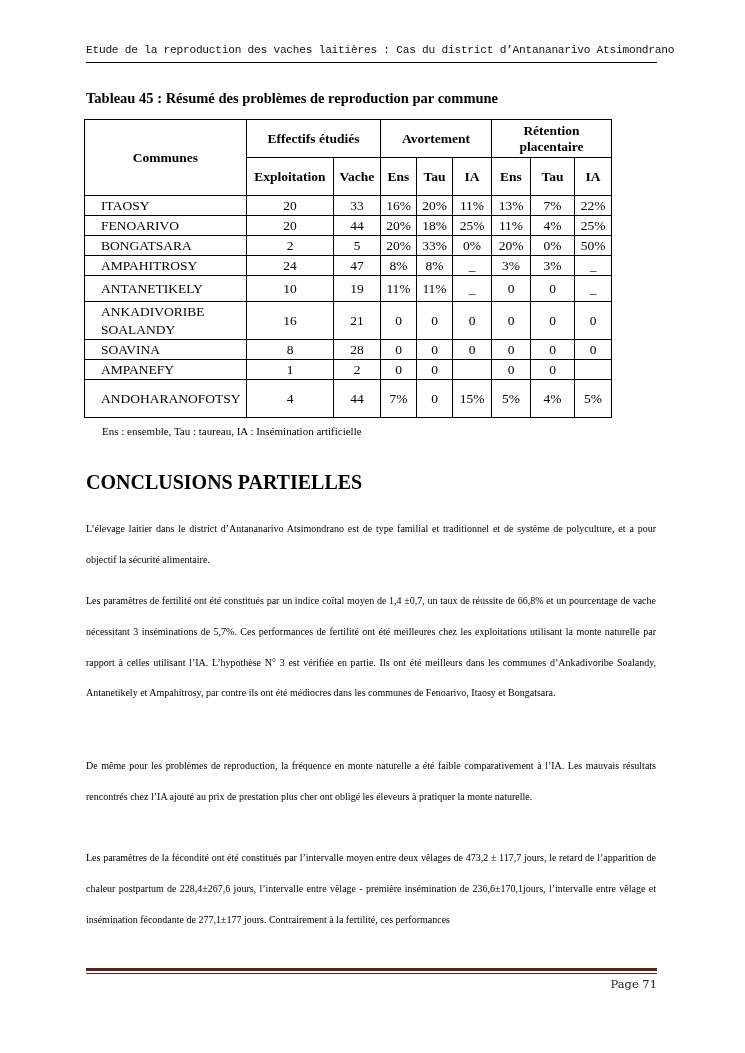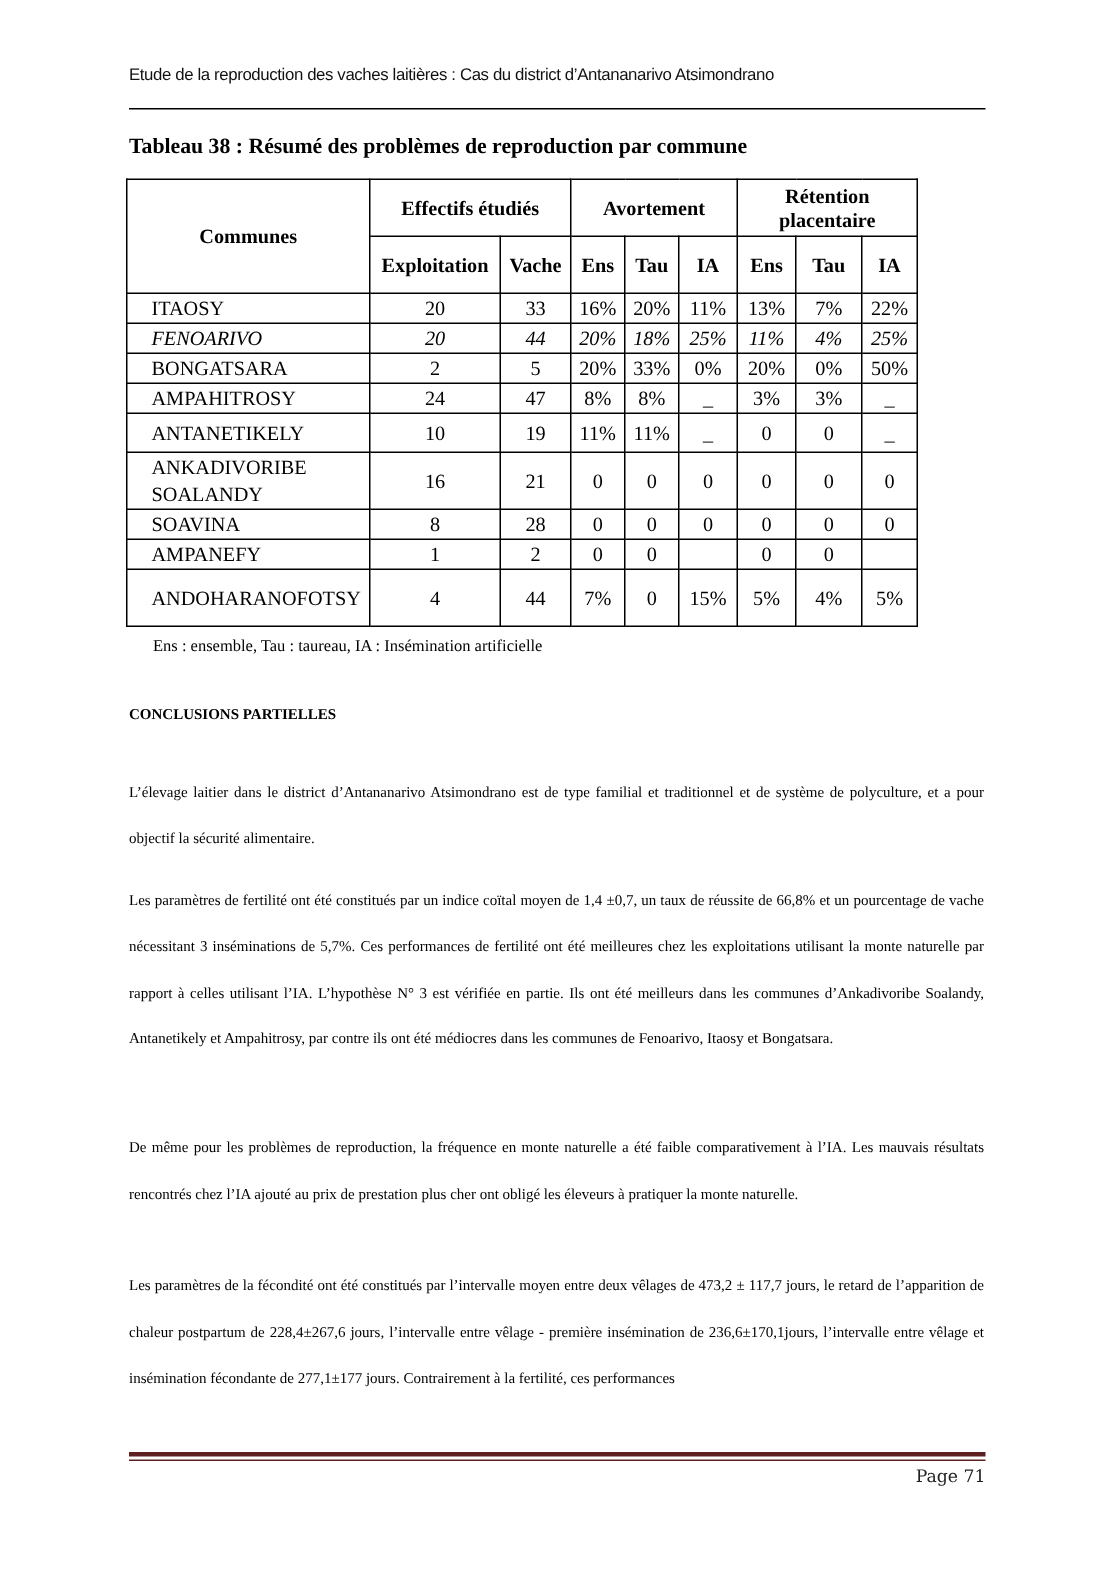--- a/index.html
+++ b/index.html
@@ -1,42 +1,42 @@
 <!DOCTYPE html>
 <html><head>
 <meta charset="utf-8">
 <style>
   html, body { margin:0; padding:0; background:#ffffff; }
   body { width:745px; height:1053px; position:relative; overflow:hidden;
          font-family:"Liberation Serif", serif; color:#000; }
   .running-header { position:absolute; left:86px; top:44px; width:571px;
-         font-family:Liberation Sans, sans-serif; font-size:11.2px; letter-spacing:-0.25px;
-         color:#111; padding-bottom:16px; border-bottom:1px solid #000; white-space:nowrap; }
+         font-family:Liberation Mono, monospace; font-size:11.2px; letter-spacing:-0.25px;
+         color:#111; padding-bottom:6px; border-bottom:1px solid #000; white-space:nowrap; }
   .table-caption { position:absolute; left:86px; top:90px; font-weight:bold; font-size:14.5px; }
   table.summary { position:absolute; left:84px; top:119px; border-collapse:collapse;
          font-size:13.5px; table-layout:fixed; }
   table.summary td, table.summary th { border:1px solid #000; padding:0 2px; }
   table.summary th { font-weight:bold; text-align:center; line-height:16px; }
   table.summary td { text-align:center; line-height:18px; white-space:nowrap; }
   table.summary td.commune { text-align:left; padding-left:16px; white-space:normal; }
   .table-note { position:absolute; left:102px; top:425px; font-size:11px; }
-  .section-title { position:absolute; left:86px; top:471px; font-weight:bold; font-size:10px; }
+  .section-title { position:absolute; left:86px; top:471px; font-weight:bold; font-size:20px; }
   .para { position:absolute; left:86px; width:570px; font-size:10px; line-height:30.8px;
           text-align:justify; }
   .footer-rule { position:absolute; left:86px; top:968px; width:571px; height:4px;
           border-top:3px solid #5c2020; border-bottom:1px solid #5c2020; box-sizing:border-box; height:6px; }
   .page-number { position:absolute; right:88px; top:977px;
           font-family:"DejaVu Serif", serif; font-size:11.5px; color:#222; }
 </style>
 </head>
 <body>
 
 <div class="running-header">Etude de la reproduction des vaches laitières : Cas du district d’Antananarivo Atsimondrano</div>
 
-<div class="table-caption">Tableau 38 : Résumé des problèmes de reproduction par commune</div>
+<div class="table-caption">Tableau 45 : Résumé des problèmes de reproduction par commune</div>
 
 <table class="summary">
   <colgroup>
     <col style="width:162px">
       <col style="width:87px">
       <col style="width:47px">
     <col style="width:36px">
       <col style="width:36px">
       <col style="width:39px">
     <col style="width:39px">
@@ -66,21 +66,21 @@
         <td class="commune">ITAOSY</td>
         <td>20</td>
         <td>33</td>
         <td>16%</td>
         <td>20%</td>
         <td>11%</td>
         <td>13%</td>
         <td>7%</td>
         <td>22%</td>
       </tr>
-      <tr style="height: 20px; font-style: italic;">
+      <tr style="height: 20px;">
         <td class="commune">FENOARIVO</td>
         <td>20</td>
         <td>44</td>
         <td>20%</td>
         <td>18%</td>
         <td>25%</td>
         <td>11%</td>
         <td>4%</td>
         <td>25%</td>
       </tr>

